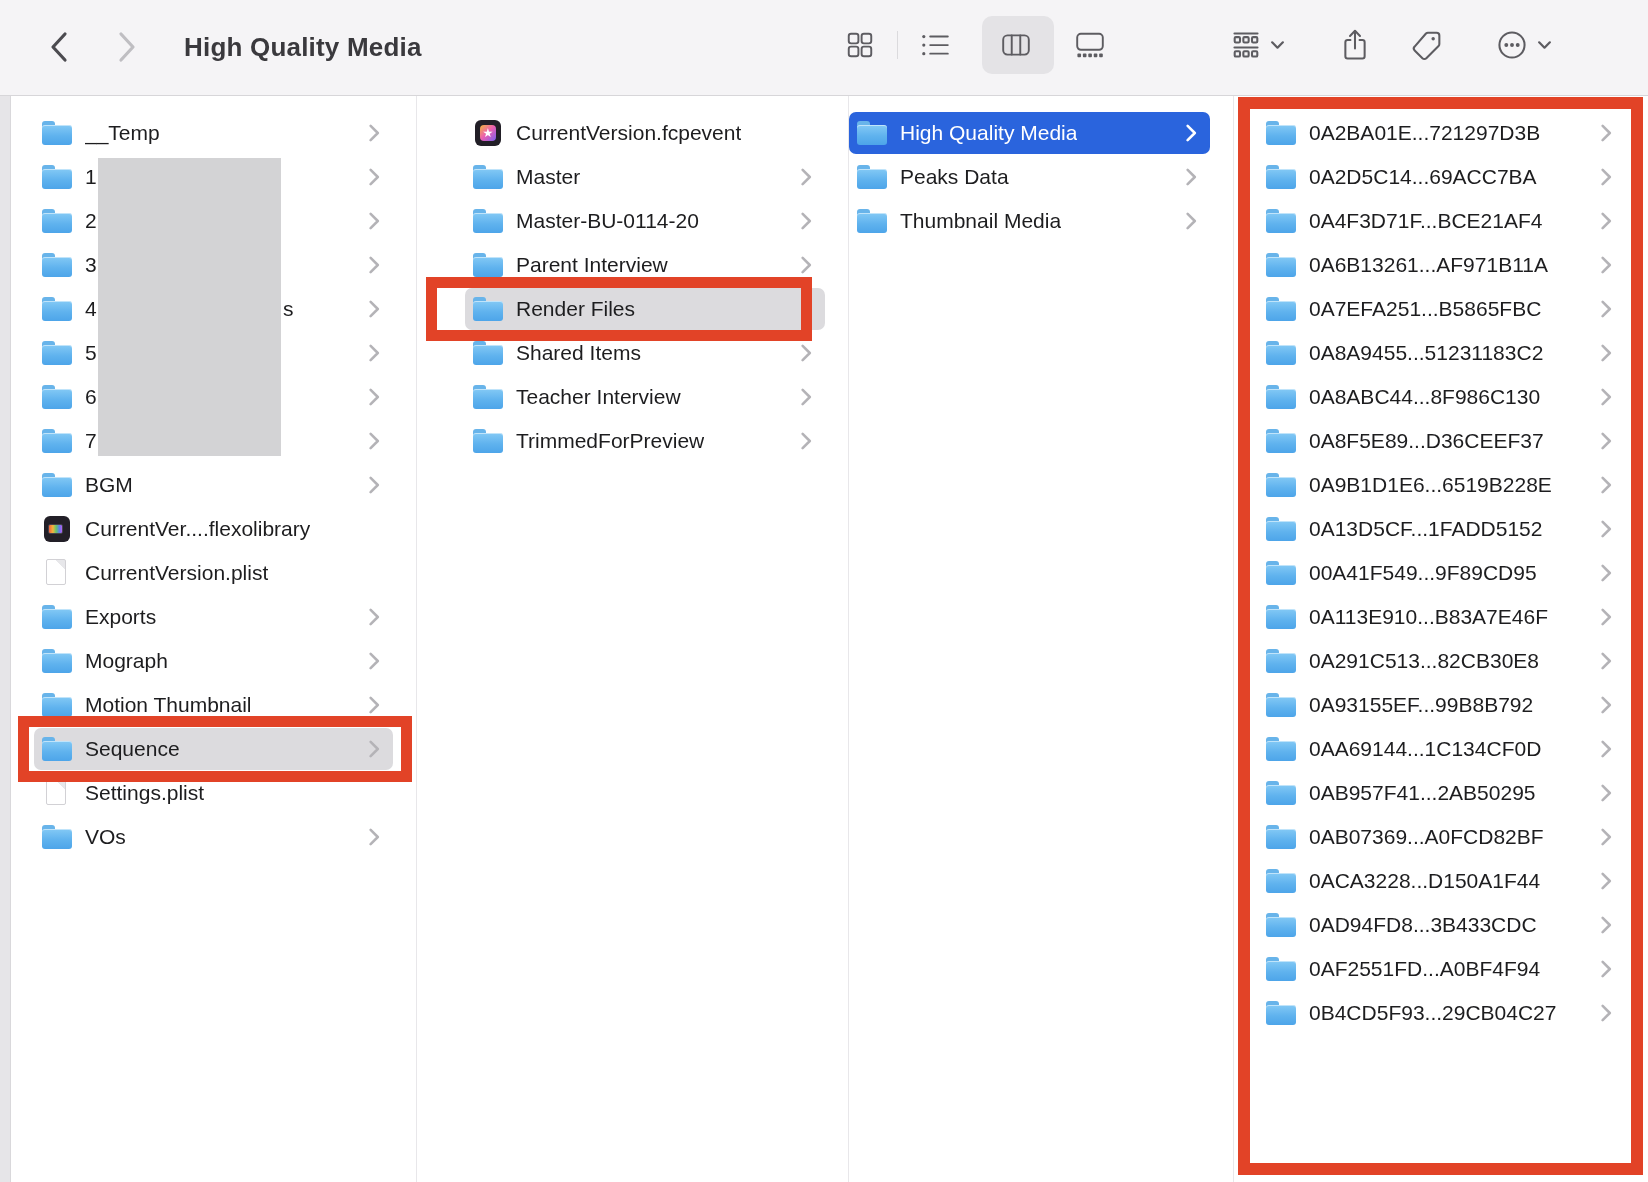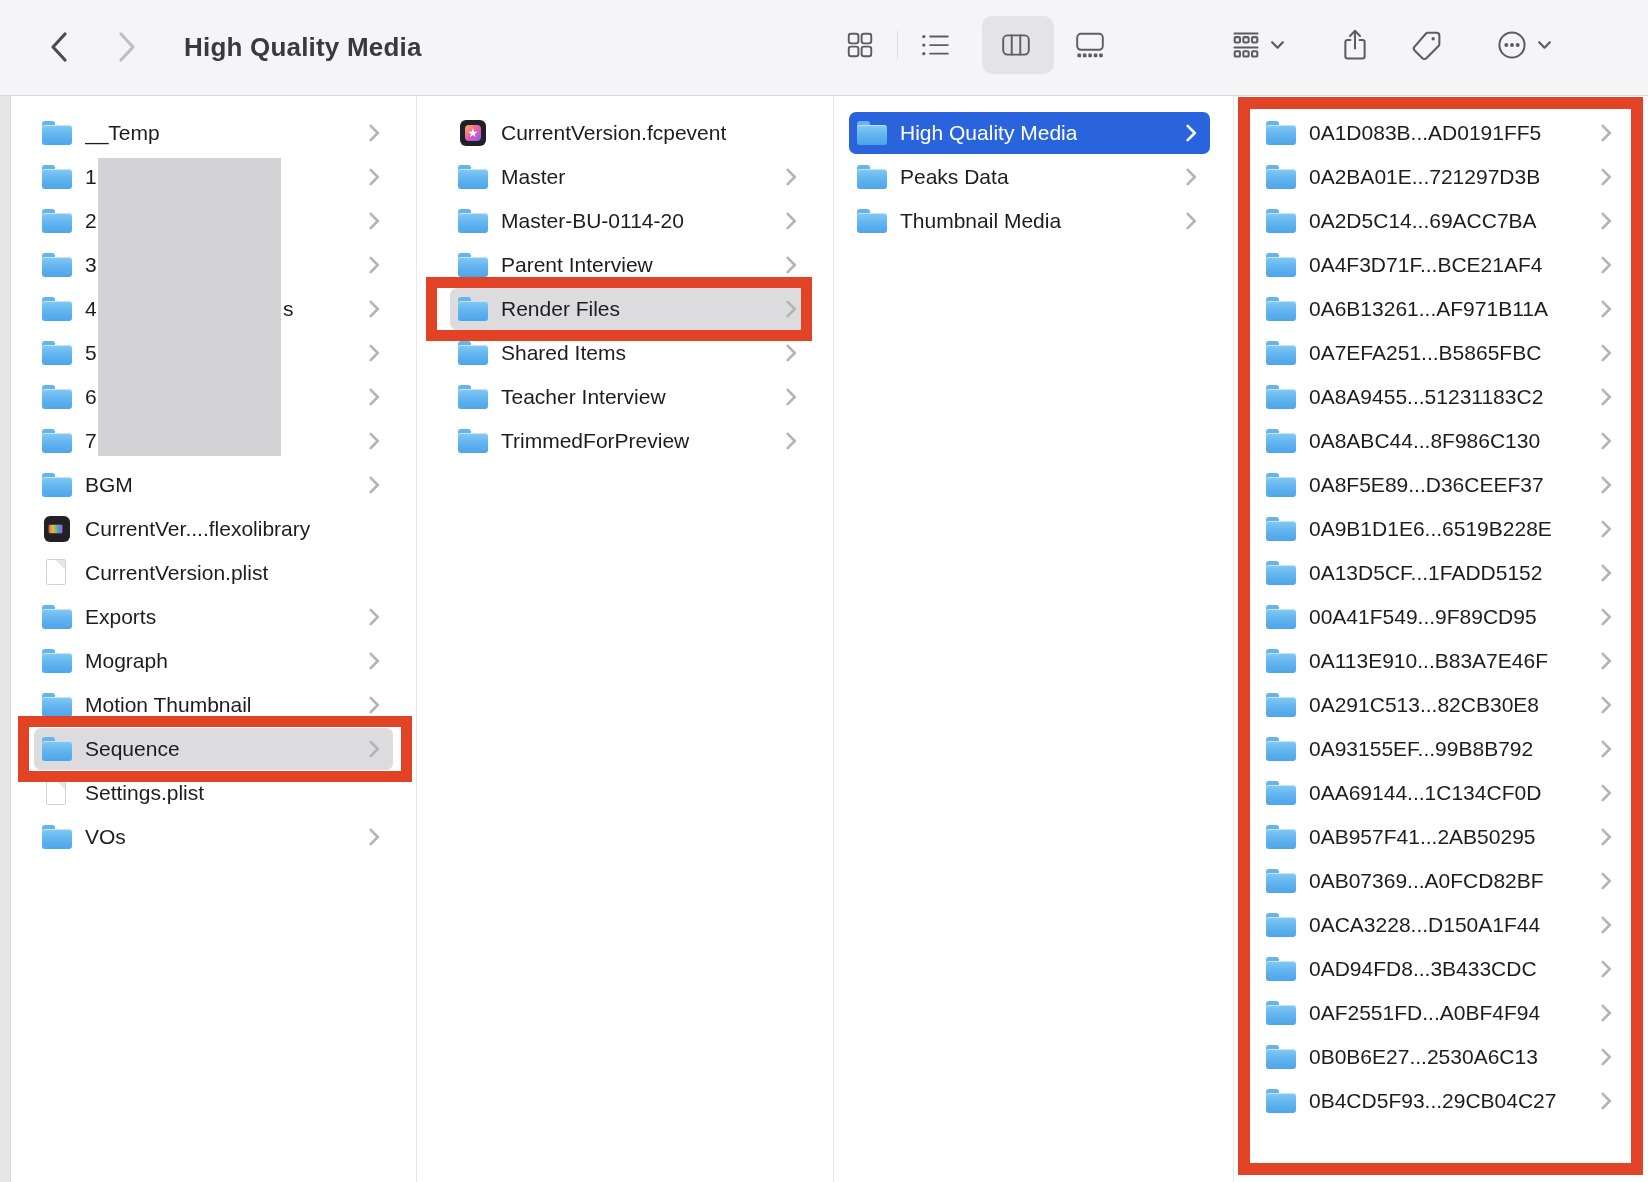--- a/index.html
+++ b/index.html
@@ -22,21 +22,21 @@
   .segbtn{position:absolute;top:22px;width:64px;height:46px;display:flex;align-items:center;justify-content:center;}
   .seg-sep{position:absolute;left:897px;top:31px;width:1px;height:28px;background:#dbdadd;}
   .toolicon{stroke:#5d5c61;fill:none;stroke-width:1.8;stroke-linecap:round;stroke-linejoin:round;}
   .toolfill{fill:#5d5c61;stroke:none;}
   .actbtn{position:absolute;top:22px;height:46px;display:flex;align-items:center;justify-content:center;}
   
   .browser{position:absolute;left:0;top:95px;width:1648px;height:1087px;background:#fff;}
   .edge-strip{position:absolute;left:0;top:0;width:10px;height:1087px;background:#e6e5e8;border-right:1px solid #d9d8db;}
   .col{position:absolute;top:0;height:1087px;padding-top:16px;box-sizing:border-box;overflow:hidden;}
   .col-1{left:10px;width:407px;border-right:1px solid #e8e7ea;}
-  .col-2{left:426px;width:408px;border-right:1px solid #e8e7ea;}
+  .col-2{left:441px;width:408px;border-right:1px solid #e8e7ea;}
   .col-3{left:825px;width:409px;border-right:1px solid #e8e7ea;}
   .col-4{left:1234px;width:414px;}
   .row{
     position:relative;height:44px;display:flex;align-items:center;
     padding-left:32px;box-sizing:border-box;white-space:nowrap;
   }
   .row .label{font-size:21px;color:#1d1d1f;z-index:1;overflow:hidden;text-overflow:clip;max-width:300px;}
   .row .ficon{margin-right:13px;z-index:1;}
   .chev{position:absolute;right:36px;top:50%;transform:translateY(-50%);color:#b4b3b7;z-index:1;}
   .chev polyline{stroke:currentColor;fill:none;stroke-width:2.3;stroke-linecap:round;stroke-linejoin:round;}
@@ -364,27 +364,20 @@
     <span class="ficon folder"></span>
     <span class="label">Thumbnail Media</span>
     <svg class="chev" width="11" height="18" viewBox="0 0 10 16">
       <polyline points="1.5,1.5 8,8 1.5,14.5"></polyline>
     </svg>
   </div>
     </div>
   <div class="col col-4">
       <div class="row">
     <span class="ficon folder"></span>
-    <span class="label">0A1D083B...AD0191FF5</span>
-    <svg class="chev" width="11" height="18" viewBox="0 0 10 16">
-      <polyline points="1.5,1.5 8,8 1.5,14.5"></polyline>
-    </svg>
-  </div>
-      <div class="row">
-    <span class="ficon folder"></span>
     <span class="label">0A2BA01E...721297D3B</span>
     <svg class="chev" width="11" height="18" viewBox="0 0 10 16">
       <polyline points="1.5,1.5 8,8 1.5,14.5"></polyline>
     </svg>
   </div>
       <div class="row">
     <span class="ficon folder"></span>
     <span class="label">0A2D5C14...69ACC7BA</span>
     <svg class="chev" width="11" height="18" viewBox="0 0 10 16">
       <polyline points="1.5,1.5 8,8 1.5,14.5"></polyline>
@@ -505,27 +498,20 @@
       <div class="row">
     <span class="ficon folder"></span>
     <span class="label">0AD94FD8...3B433CDC</span>
     <svg class="chev" width="11" height="18" viewBox="0 0 10 16">
       <polyline points="1.5,1.5 8,8 1.5,14.5"></polyline>
     </svg>
   </div>
       <div class="row">
     <span class="ficon folder"></span>
     <span class="label">0AF2551FD...A0BF4F94</span>
-    <svg class="chev" width="11" height="18" viewBox="0 0 10 16">
-      <polyline points="1.5,1.5 8,8 1.5,14.5"></polyline>
-    </svg>
-  </div>
-      <div class="row">
-    <span class="ficon folder"></span>
-    <span class="label">0B0B6E27...2530A6C13</span>
     <svg class="chev" width="11" height="18" viewBox="0 0 10 16">
       <polyline points="1.5,1.5 8,8 1.5,14.5"></polyline>
     </svg>
   </div>
       <div class="row">
     <span class="ficon folder"></span>
     <span class="label">0B4CD5F93...29CB04C27</span>
     <svg class="chev" width="11" height="18" viewBox="0 0 10 16">
       <polyline points="1.5,1.5 8,8 1.5,14.5"></polyline>
     </svg>

